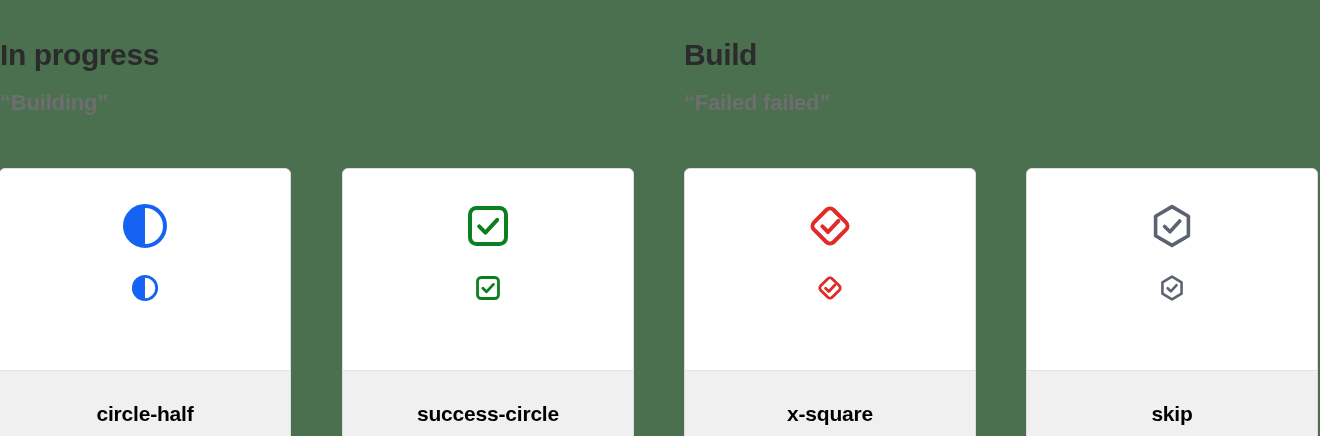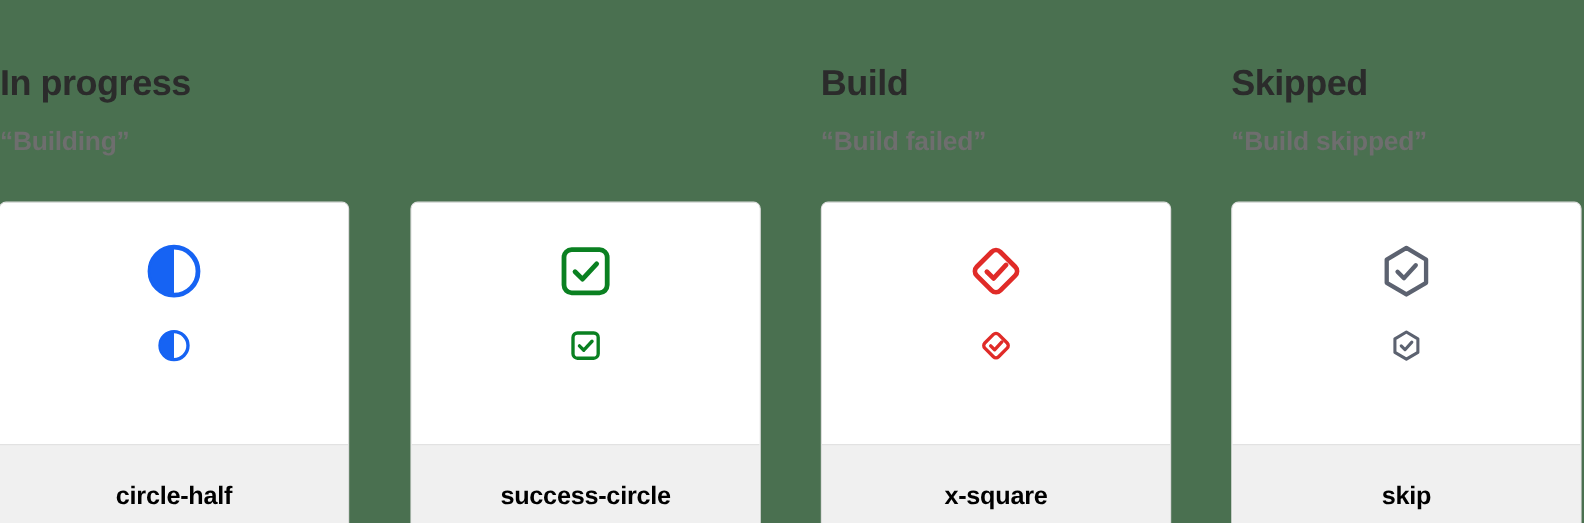--- a/index.html
+++ b/index.html
@@ -17,21 +17,21 @@
 
   .board {
     position: relative;
     width: 1320px;
     height: 436px;
   }
 
   
   .headings {
     position: absolute;
-    top: 15px;
+    top: 0;
     left: 0;
     width: 1320px;
     height: 148px;
     text-decoration: underline;
   }
   .heading-col {
     position: absolute;
     top: 0;
     width: 292px;
     height: 168px;
@@ -132,27 +132,23 @@
   <div class="headings">
 
     <div class="heading-col c0">
       <div class="status-title">In progress</div>
       <div class="status-sub">“Building”</div>
     </div>
 
 
     <div class="heading-col c2">
       <div class="status-title">Build</div>
-      <div class="status-sub">“Build failed”</div>
-    </div>
-
-    <div class="heading-col c3">
-      <div class="status-title">Skipped</div>
-      <div class="status-sub">“Build skipped”</div>
-    </div>
+      <div class="status-sub">“Failed failed”</div>
+    </div>
+
 
   </div>
 
   <div class="card c0">
     <div class="card-preview">
       <svg class="icon-big" viewBox="0 0 24 24">
         <circle cx="12" cy="12" r="10" fill="#ffffff" stroke="#1663f3" stroke-width="2"></circle>
         <path d="M12 2 A10 10 0 0 0 12 22 Z" fill="#1663f3"></path>
       </svg>
       <svg class="icon-small" viewBox="0 0 24 24">

